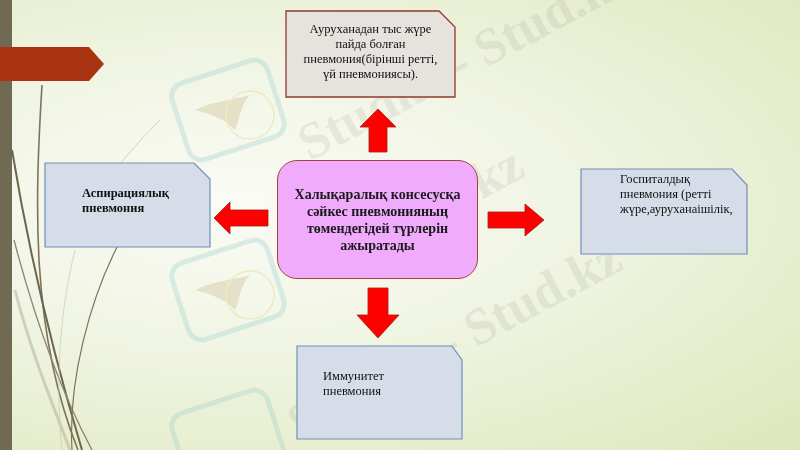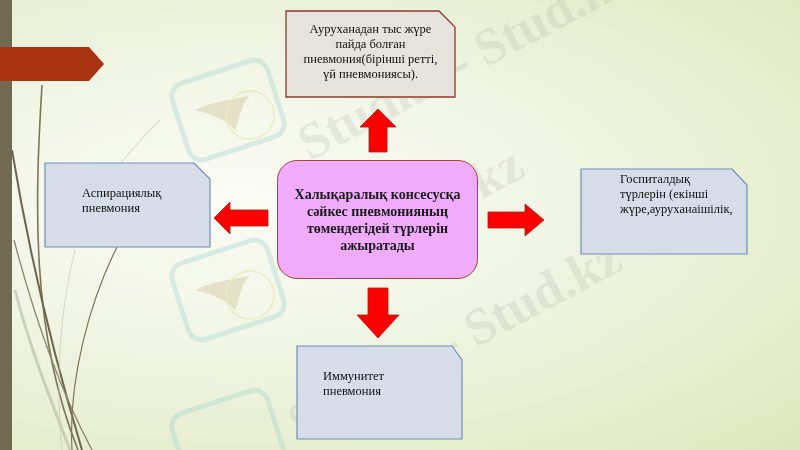--- a/index.html
+++ b/index.html
@@ -64,37 +64,37 @@
     <polygon points="1,1 154,1 170,17 170,87 1,87" fill="#e6e3de" stroke="#8e3a2c" stroke-width="1.3"></polygon>
   </svg>
   <div class="txt" style="left:0; top:12px; width:171px; text-align:center;">
     <div>Ауруханадан тыс жүре</div>
     <div>пайда болған</div>
     <div>пневмония(бірінші ретті,</div>
     <div>үй пневмониясы).</div>
   </div>
 </div>
 
-<div class="box" style="left:44px; top:162px; width:167px; height:86px;">
+<div class="box" style="left:44px; top:162px; width:167px; height:86px;font-weight:bold;">
   <svg width="167" height="86" viewBox="0 0 167 86">
     <polygon points="1,1 150,1 166,17 166,85 1,85" fill="#d6dde8" stroke="#6f8fb8" stroke-width="1.2"></polygon>
   </svg>
   <div class="txt" style="left:38px; top:24px;">
     <div>Аспирациялық</div>
     <div>пневмония</div>
   </div>
 </div>
 
 <div class="box" style="left:580px; top:168px; width:168px; height:87px;">
   <svg width="168" height="87" viewBox="0 0 168 87">
     <polygon points="1,1 152,1 167,17 167,86 1,86" fill="#d6dde8" stroke="#6f8fb8" stroke-width="1.2"></polygon>
   </svg>
   <div class="txt" style="left:18px; top:4px;margin-left:22px;">
     <div>Госпиталдық</div>
-    <div>түрлерін (екінші</div>
+    <div>пневмония (ретті</div>
     <div>жүре,ауруханаішілік,</div>
   </div>
 </div>
 
 <div class="box" style="left:296px; top:345px; width:167px; height:84px;">
   <svg width="167" height="95" viewBox="0 0 167 95">
     <polygon points="1,1 156,1 166,15 166,94 1,94" fill="#d6dde8" stroke="#6f8fb8" stroke-width="1.2"></polygon>
   </svg>
   <div class="txt" style="left:27px; top:24px;">
     <div>Иммунитет</div>

